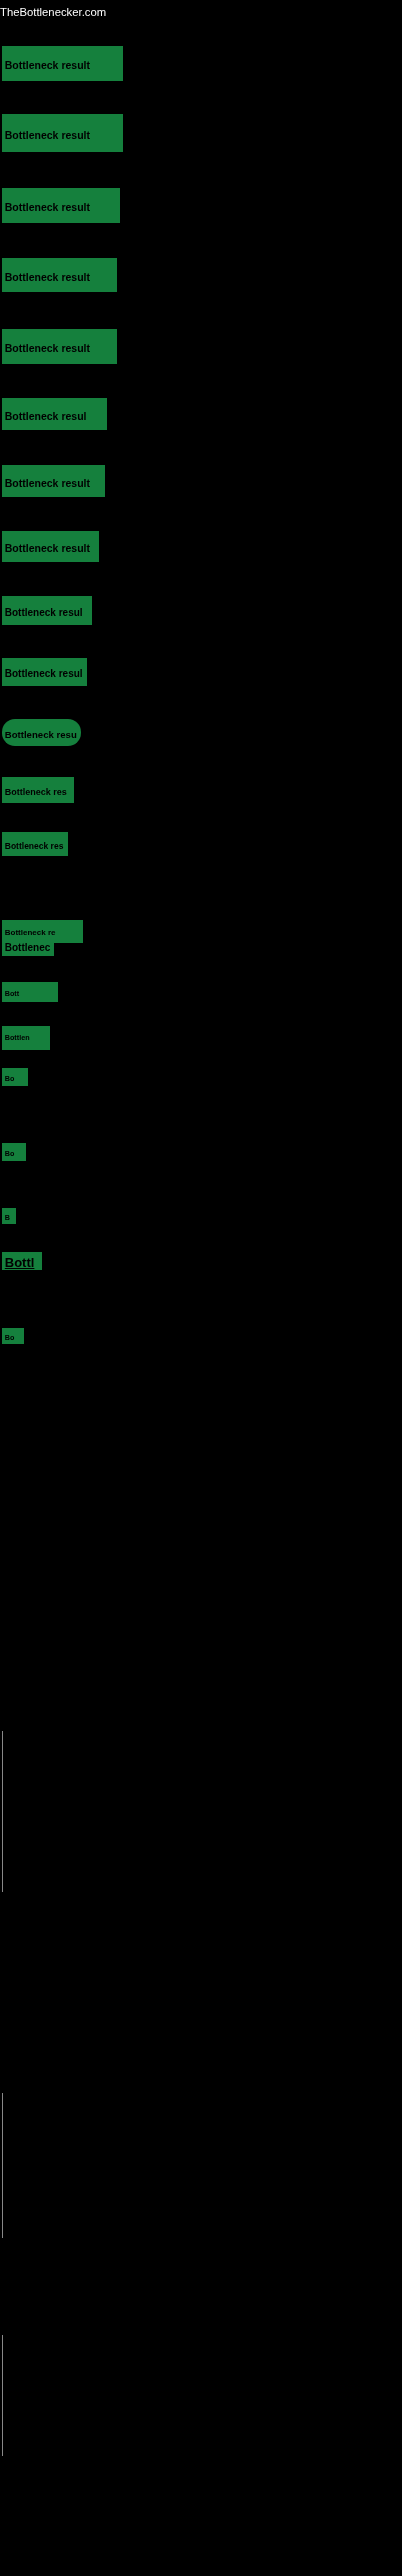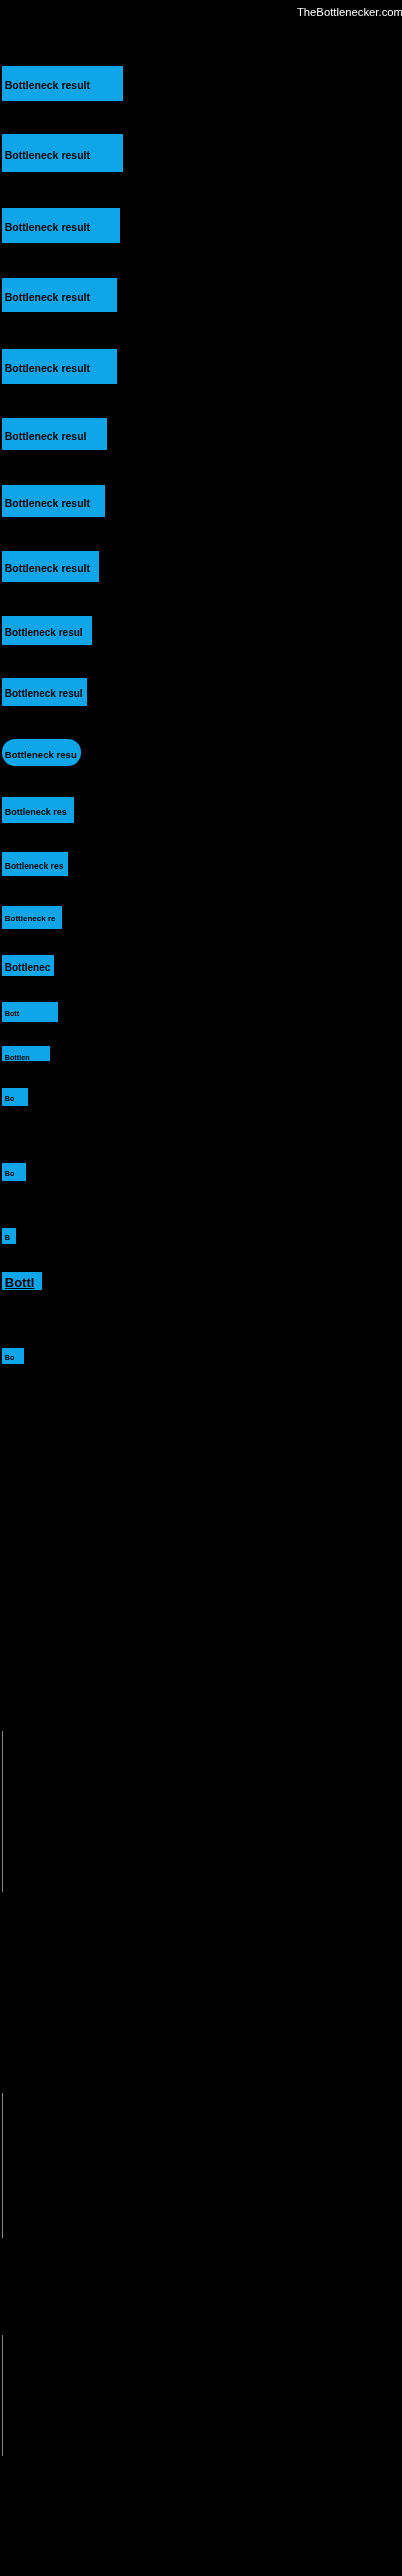--- a/index.html
+++ b/index.html
@@ -14,37 +14,36 @@
       min-height: 2576px;
       font-family: Arial, sans-serif;
       position: relative;
     }
 
     .site-title {
       position: absolute;
       top: 6.4px;
       left: 0;
       right: 0;
-      text-align: right;
+      text-align: left;
       color: #ffffff;
       font-size: 11.3px;
       font-weight: normal;
     }
 
     .bottleneck-badge {
       position: absolute;
       left: 1.6px;
-      background-color: #0ea5e9;
+      background-color: #15803d;
       color: #000000;
       font-size: 9.7px;
       font-weight: bold;
       padding: 1.6px 3.2px;
       white-space: nowrap;
       overflow: hidden;
-      margin-top: 20px;
     }
 
     .vertical-line {
       position: absolute;
       left: 1.6px;
       width: 0.8px;
       background-color: #888888;
     }
   </style>
 </head>
@@ -59,24 +58,24 @@
     <div class="bottleneck-badge" style="top: 258px; width: 115px; height: 34px; line-height: 34px; font-size: 10.5px;">Bottleneck result</div>
     <div class="bottleneck-badge" style="top: 329px; width: 115px; height: 35px; line-height: 35px; font-size: 10.5px;">Bottleneck result</div>
     <div class="bottleneck-badge" style="top: 398px; width: 105px; height: 32px; line-height: 32px; font-size: 10.5px;">Bottleneck resul</div>
     <div class="bottleneck-badge" style="top: 465px; width: 103px; height: 32px; line-height: 32px; font-size: 10.5px;">Bottleneck result</div>
     <div class="bottleneck-badge" style="top: 531px; width: 97px; height: 31px; line-height: 31px; font-size: 10.5px;">Bottleneck result</div>
     <div class="bottleneck-badge" style="top: 596px; width: 90px; height: 29px; line-height: 29px; font-size: 10px;">Bottleneck resul</div>
     <div class="bottleneck-badge" style="top: 658px; width: 85px; height: 28px; line-height: 28px; font-size: 10px;">Bottleneck resul</div>
     <div class="bottleneck-badge" style="top: 719px; width: 79px; height: 27px; line-height: 27px; font-size: 9.6px; border-radius: 13px;">Bottleneck resu</div>
     <div class="bottleneck-badge" style="top: 777px; width: 72px; height: 26px; line-height: 26px; font-size: 9px;">Bottleneck res</div>
     <div class="bottleneck-badge" style="top: 832px; width: 66px; height: 24px; line-height: 24px; font-size: 8.5px;">Bottleneck res</div>
-    <div class="bottleneck-badge" style="top: 886px; width: 60px; height: 22.5px; line-height: 22.5px; font-size: 8px;">Bottleneck re</div>
+    <div class="bottleneck-badge" style="top: 920px; width: 81px; height: 22.5px; line-height: 22.5px; font-size: 8px;">Bottleneck re</div>
     <div class="bottleneck-badge" style="top: 935px; width: 52px; height: 21px; line-height: 21px; font-size: 10px;">Bottlenec</div>
     <div class="bottleneck-badge" style="top: 982px; width: 56px; height: 20px; line-height: 20px; font-size: 7.2px;">Bott</div>
-    <div class="bottleneck-badge" style="top: 1026px; width: 48px; height: 15px; line-height: 20px; font-size: 7.2px;">Bottlen</div>
+    <div class="bottleneck-badge" style="top: 1026px; width: 48px; height: 24px; line-height: 20px; font-size: 7.2px;">Bottlen</div>
     <div class="bottleneck-badge" style="top: 1068px; width: 26px; height: 17.7px; line-height: 17.7px; font-size: 7.2px;">Bo</div>
     <div class="bottleneck-badge" style="top: 1143px; width: 24px; height: 17.7px; line-height: 17.7px; font-size: 7.2px;">Bo</div>
     <div class="bottleneck-badge" style="top: 1208px; width: 14.5px; height: 16px; line-height: 16px; font-size: 7.2px;">B</div>
     <div class="bottleneck-badge" style="top: 1252px; width: 40px; height: 17.7px; line-height: 17.7px; font-size: 13px; text-decoration: underline;">Bottl</div>
     <div class="bottleneck-badge" style="top: 1328px; width: 22.5px; height: 16px; line-height: 16px; font-size: 7.2px;">Bo</div>
   </div>
 
 <div id="lines-container">
     <div class="vertical-line" style="top: 1731px; height: 161px;"></div>
     <div class="vertical-line" style="top: 2093px; height: 145px;"></div>

